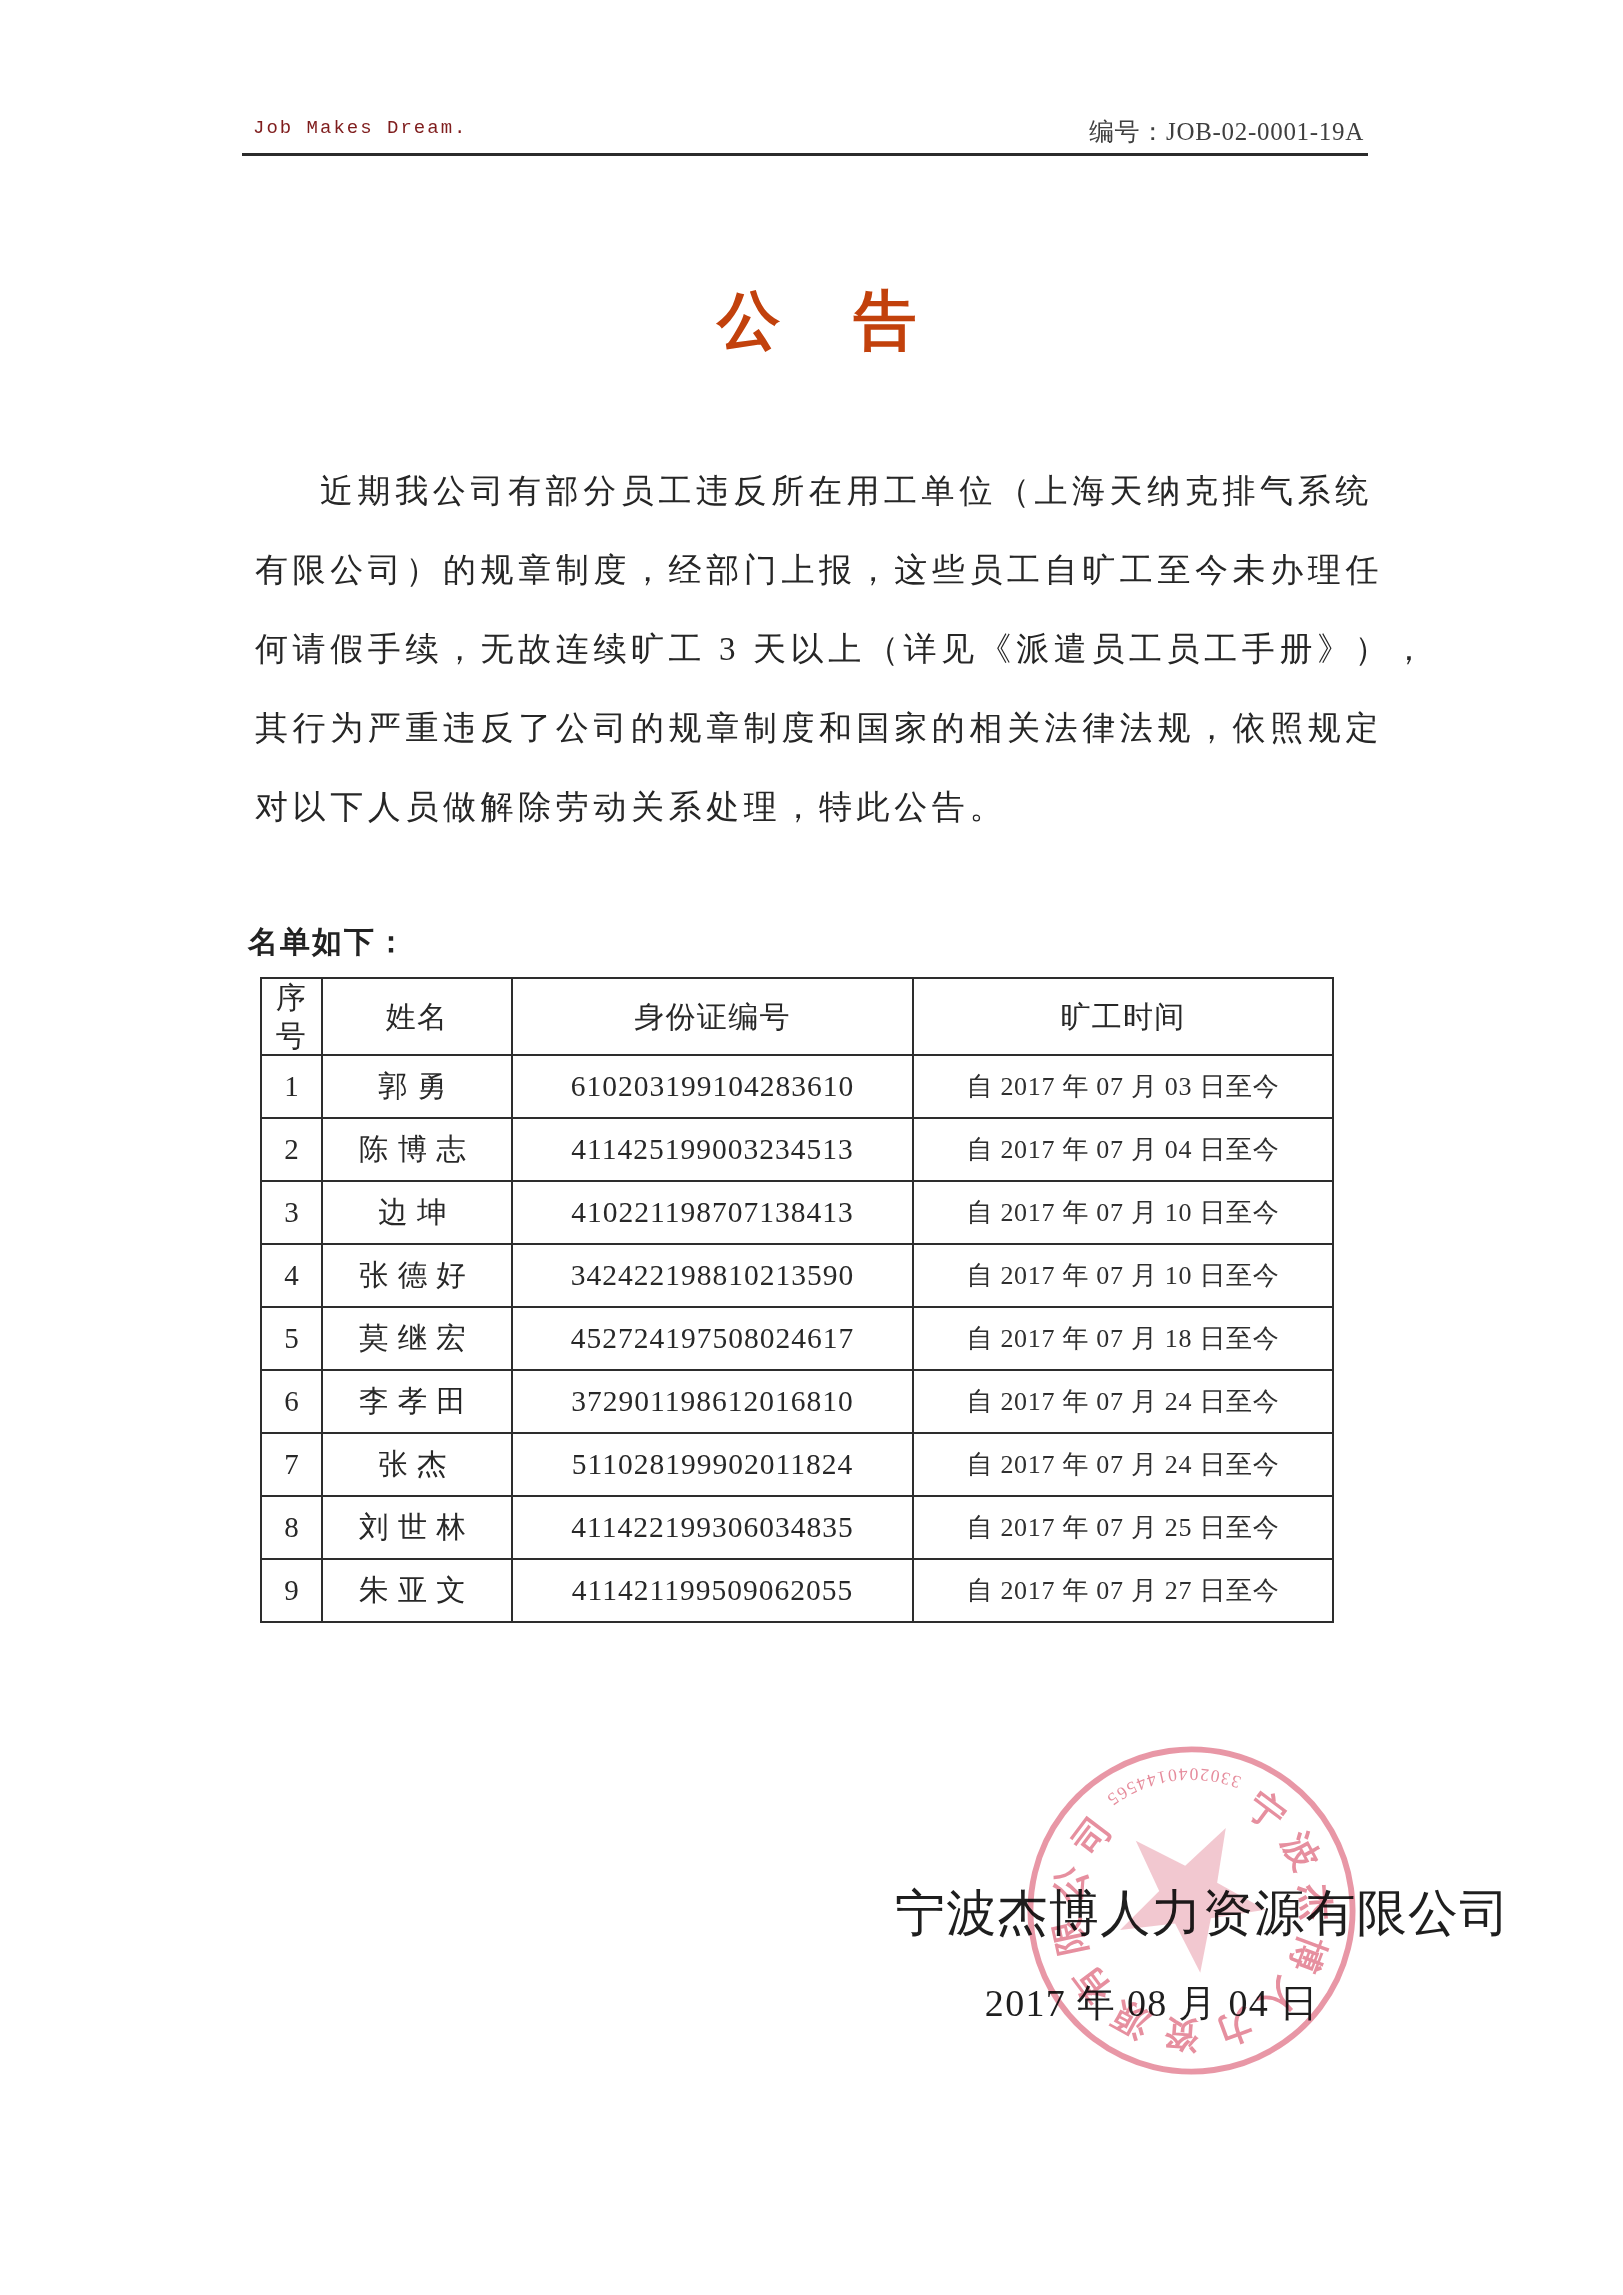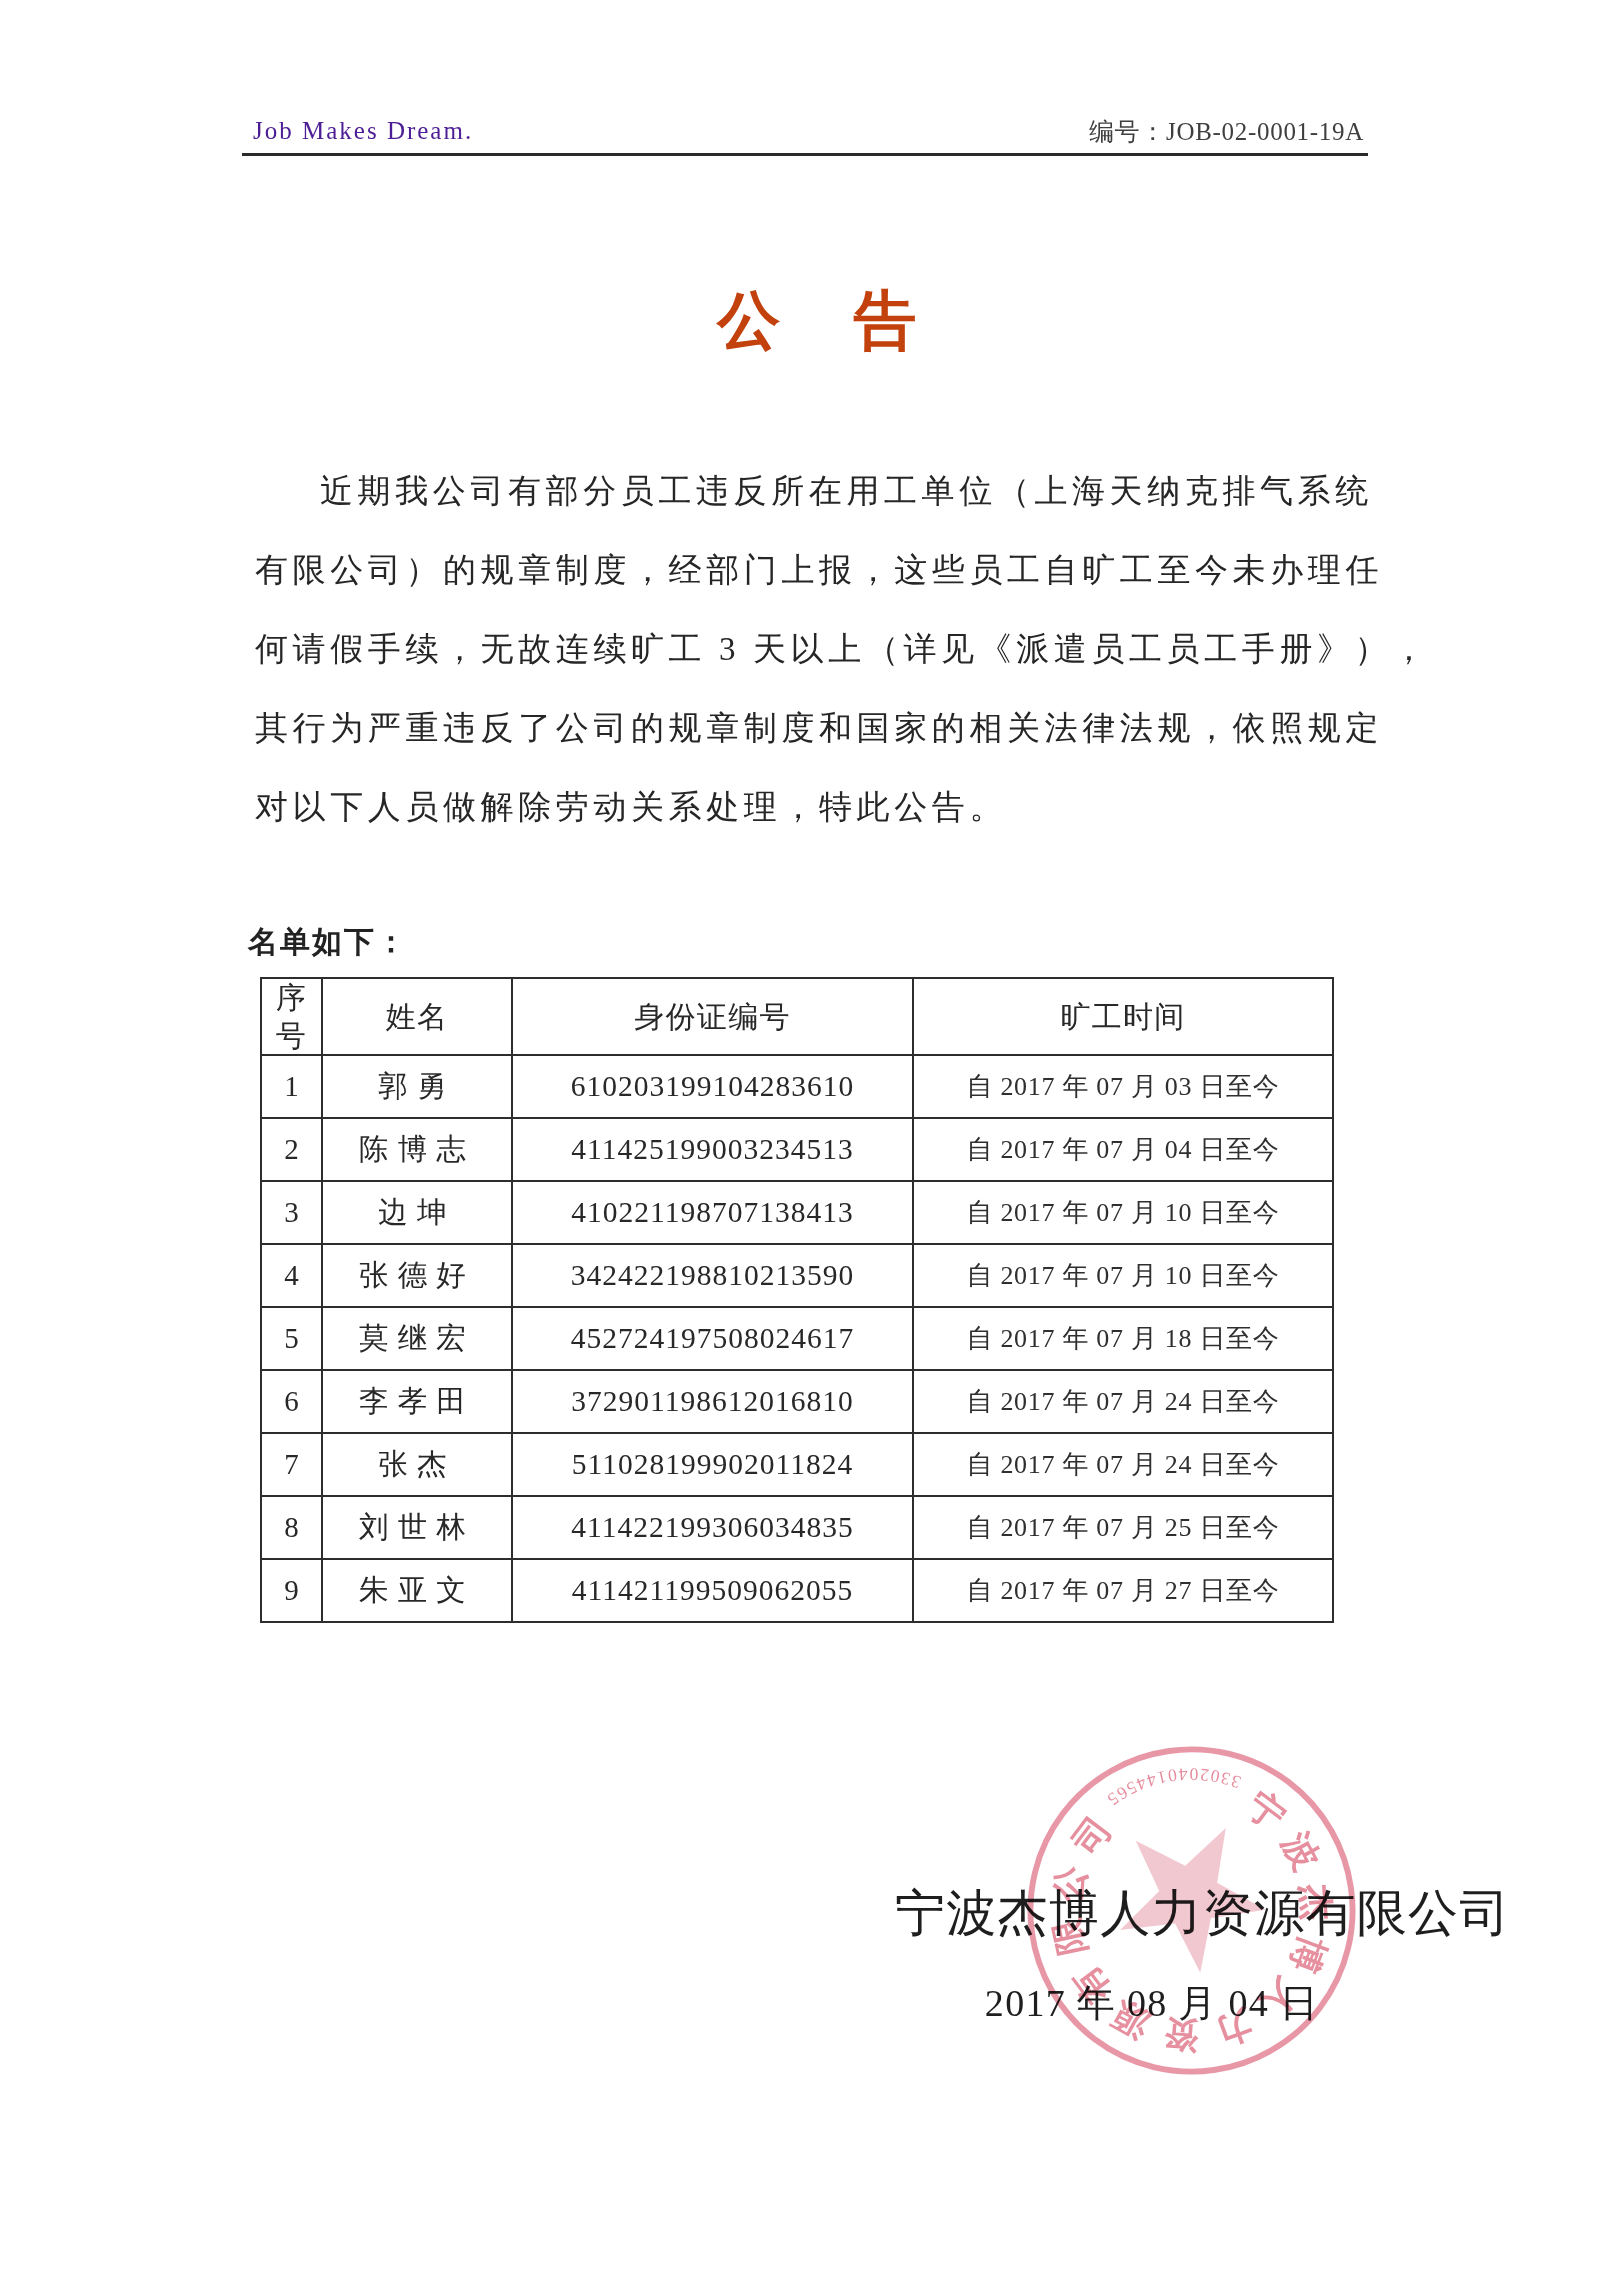--- a/index.html
+++ b/index.html
@@ -7,22 +7,22 @@
     position:relative;
     width:1623px;height:2295px;
     background:#ffffff;
     overflow:hidden;
     font-family:"Liberation Serif", serif;
     color:#242424;
   }
   
   .hdr-slogan{
     position:absolute;left:253px;top:117px;
-    font-family:Liberation Serif, serif;
-    font-size:25px;color:#4c1d95;letter-spacing:2px;
+    font-family:Liberation Mono, monospace;
+    font-size:19px;color:#7f1d1d;letter-spacing:2px;
   }
   .hdr-docno{
     position:absolute;right:259px;top:115px;
     font-size:25px;color:#3f3f3f;letter-spacing:0.7px;
     font-family:"Liberation Serif", serif;
   }
   .hdr-rule{
     position:absolute;left:242px;top:153px;width:1126px;height:3.3px;
     background:#2b2b2b;
   }

